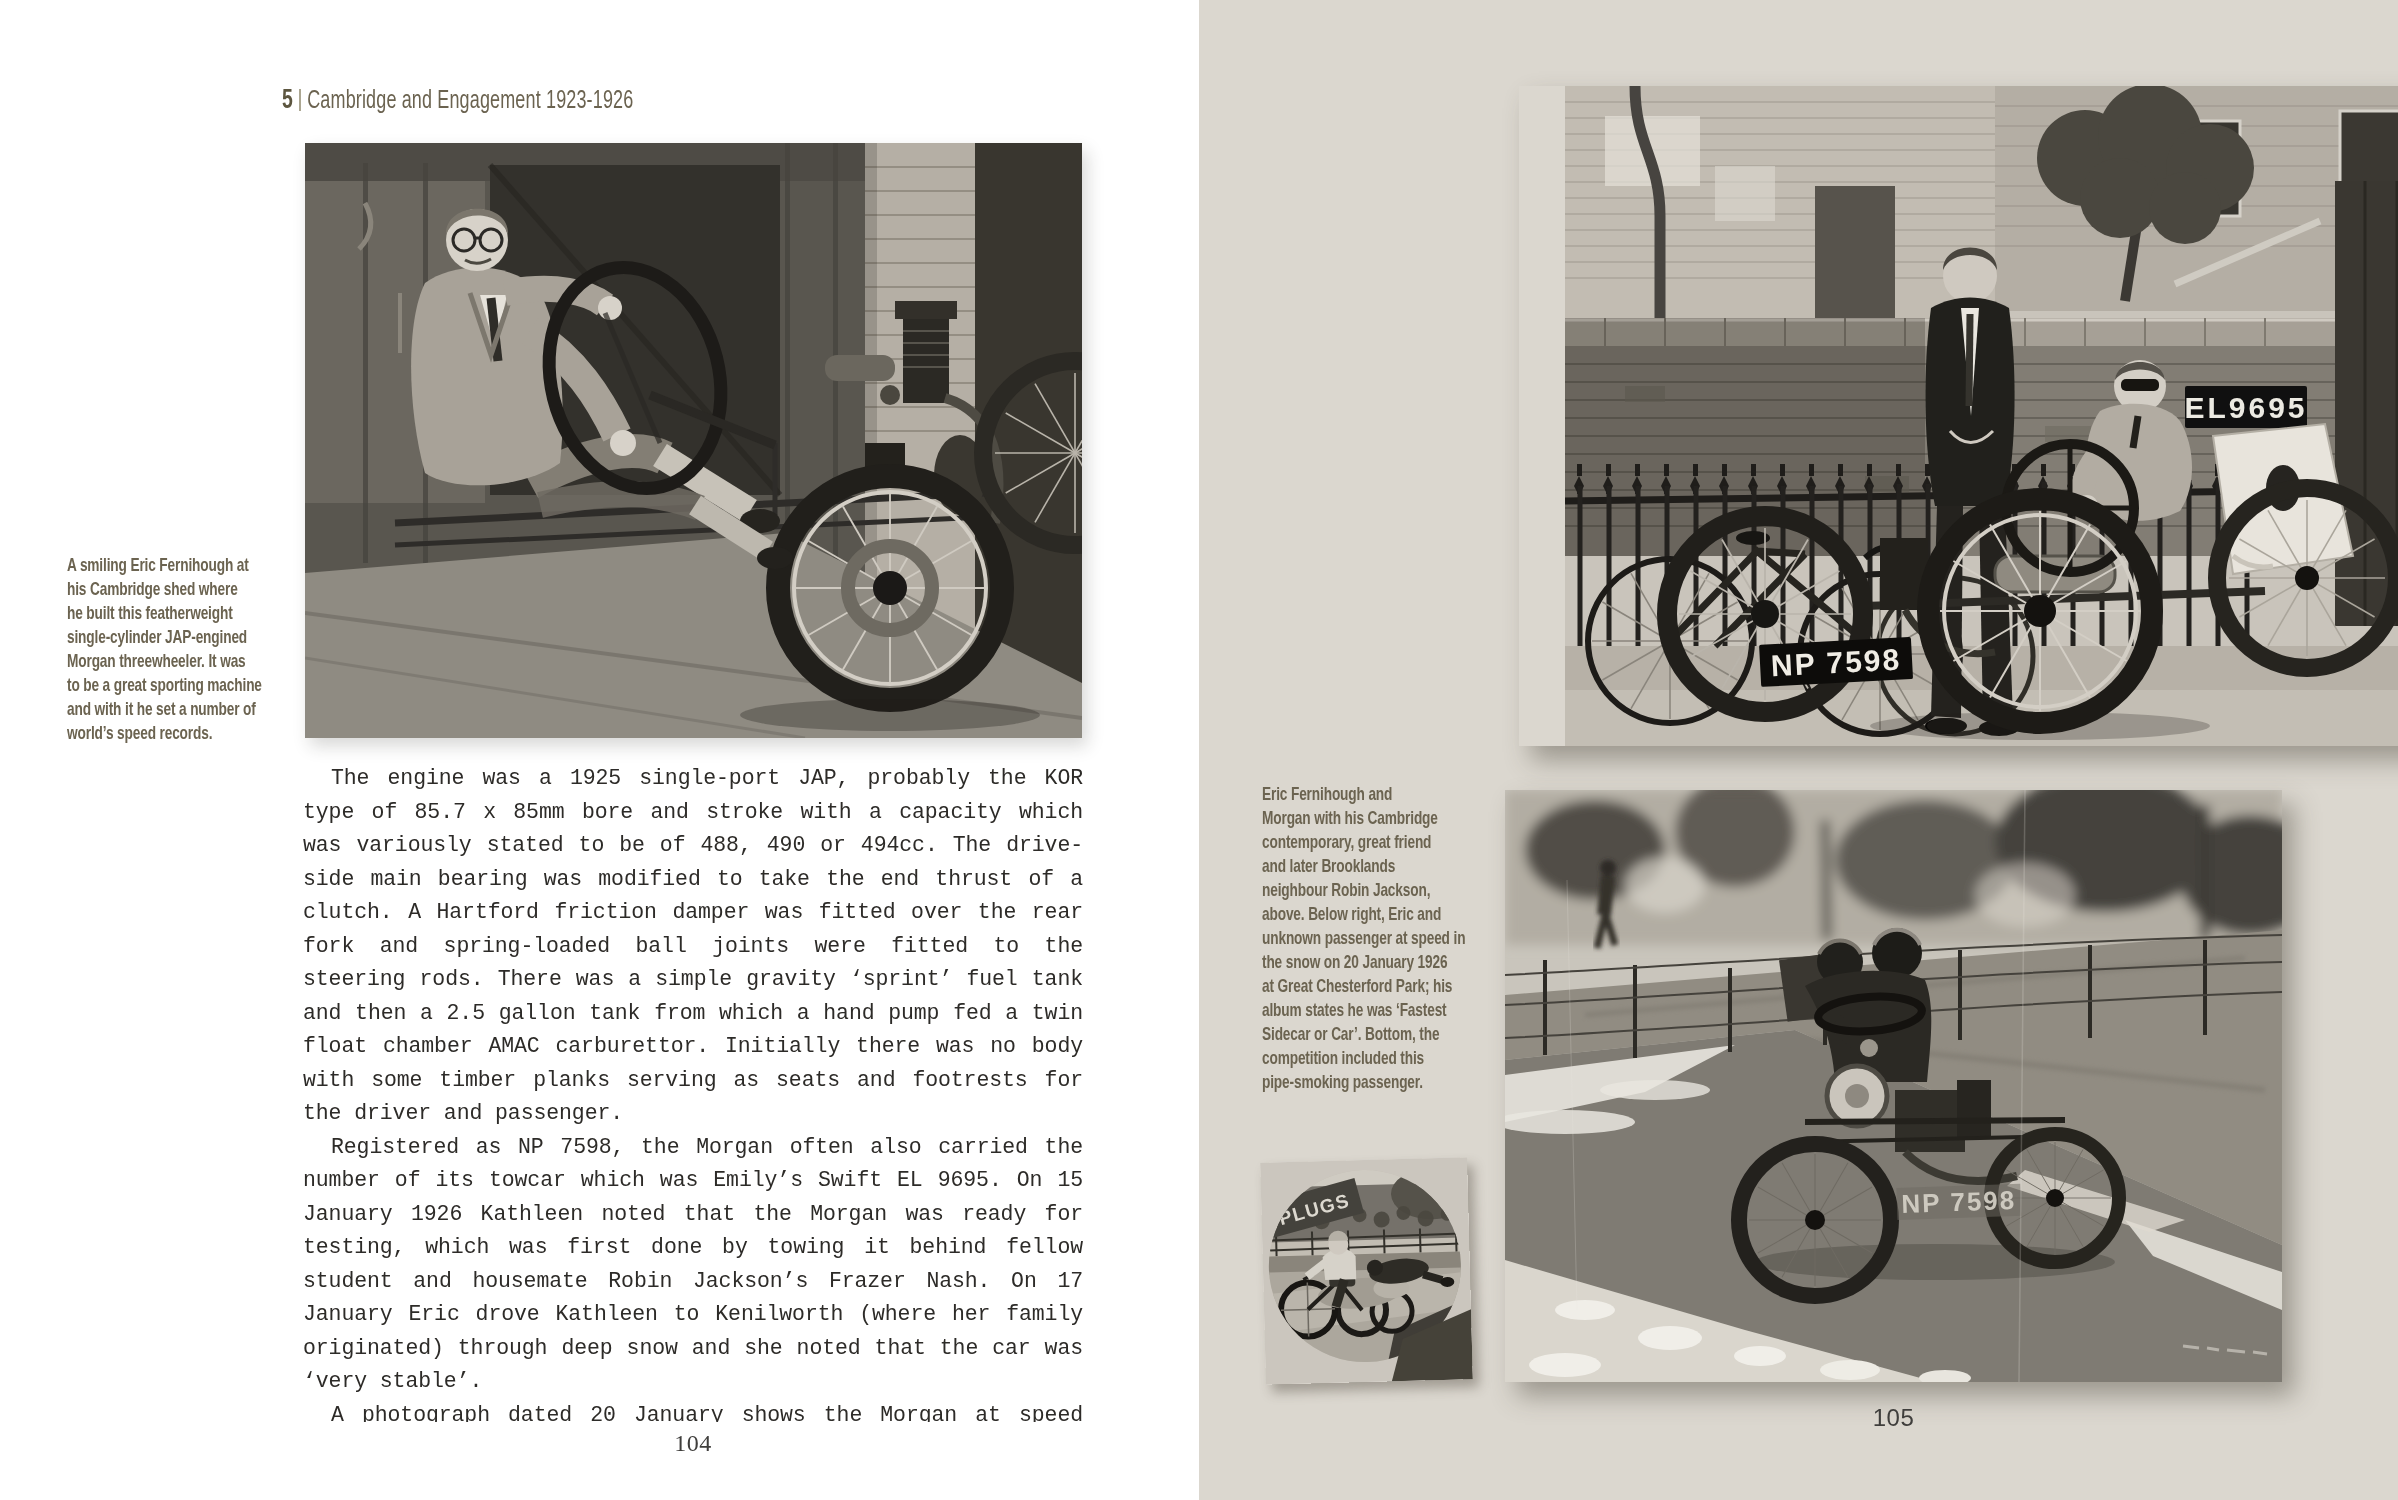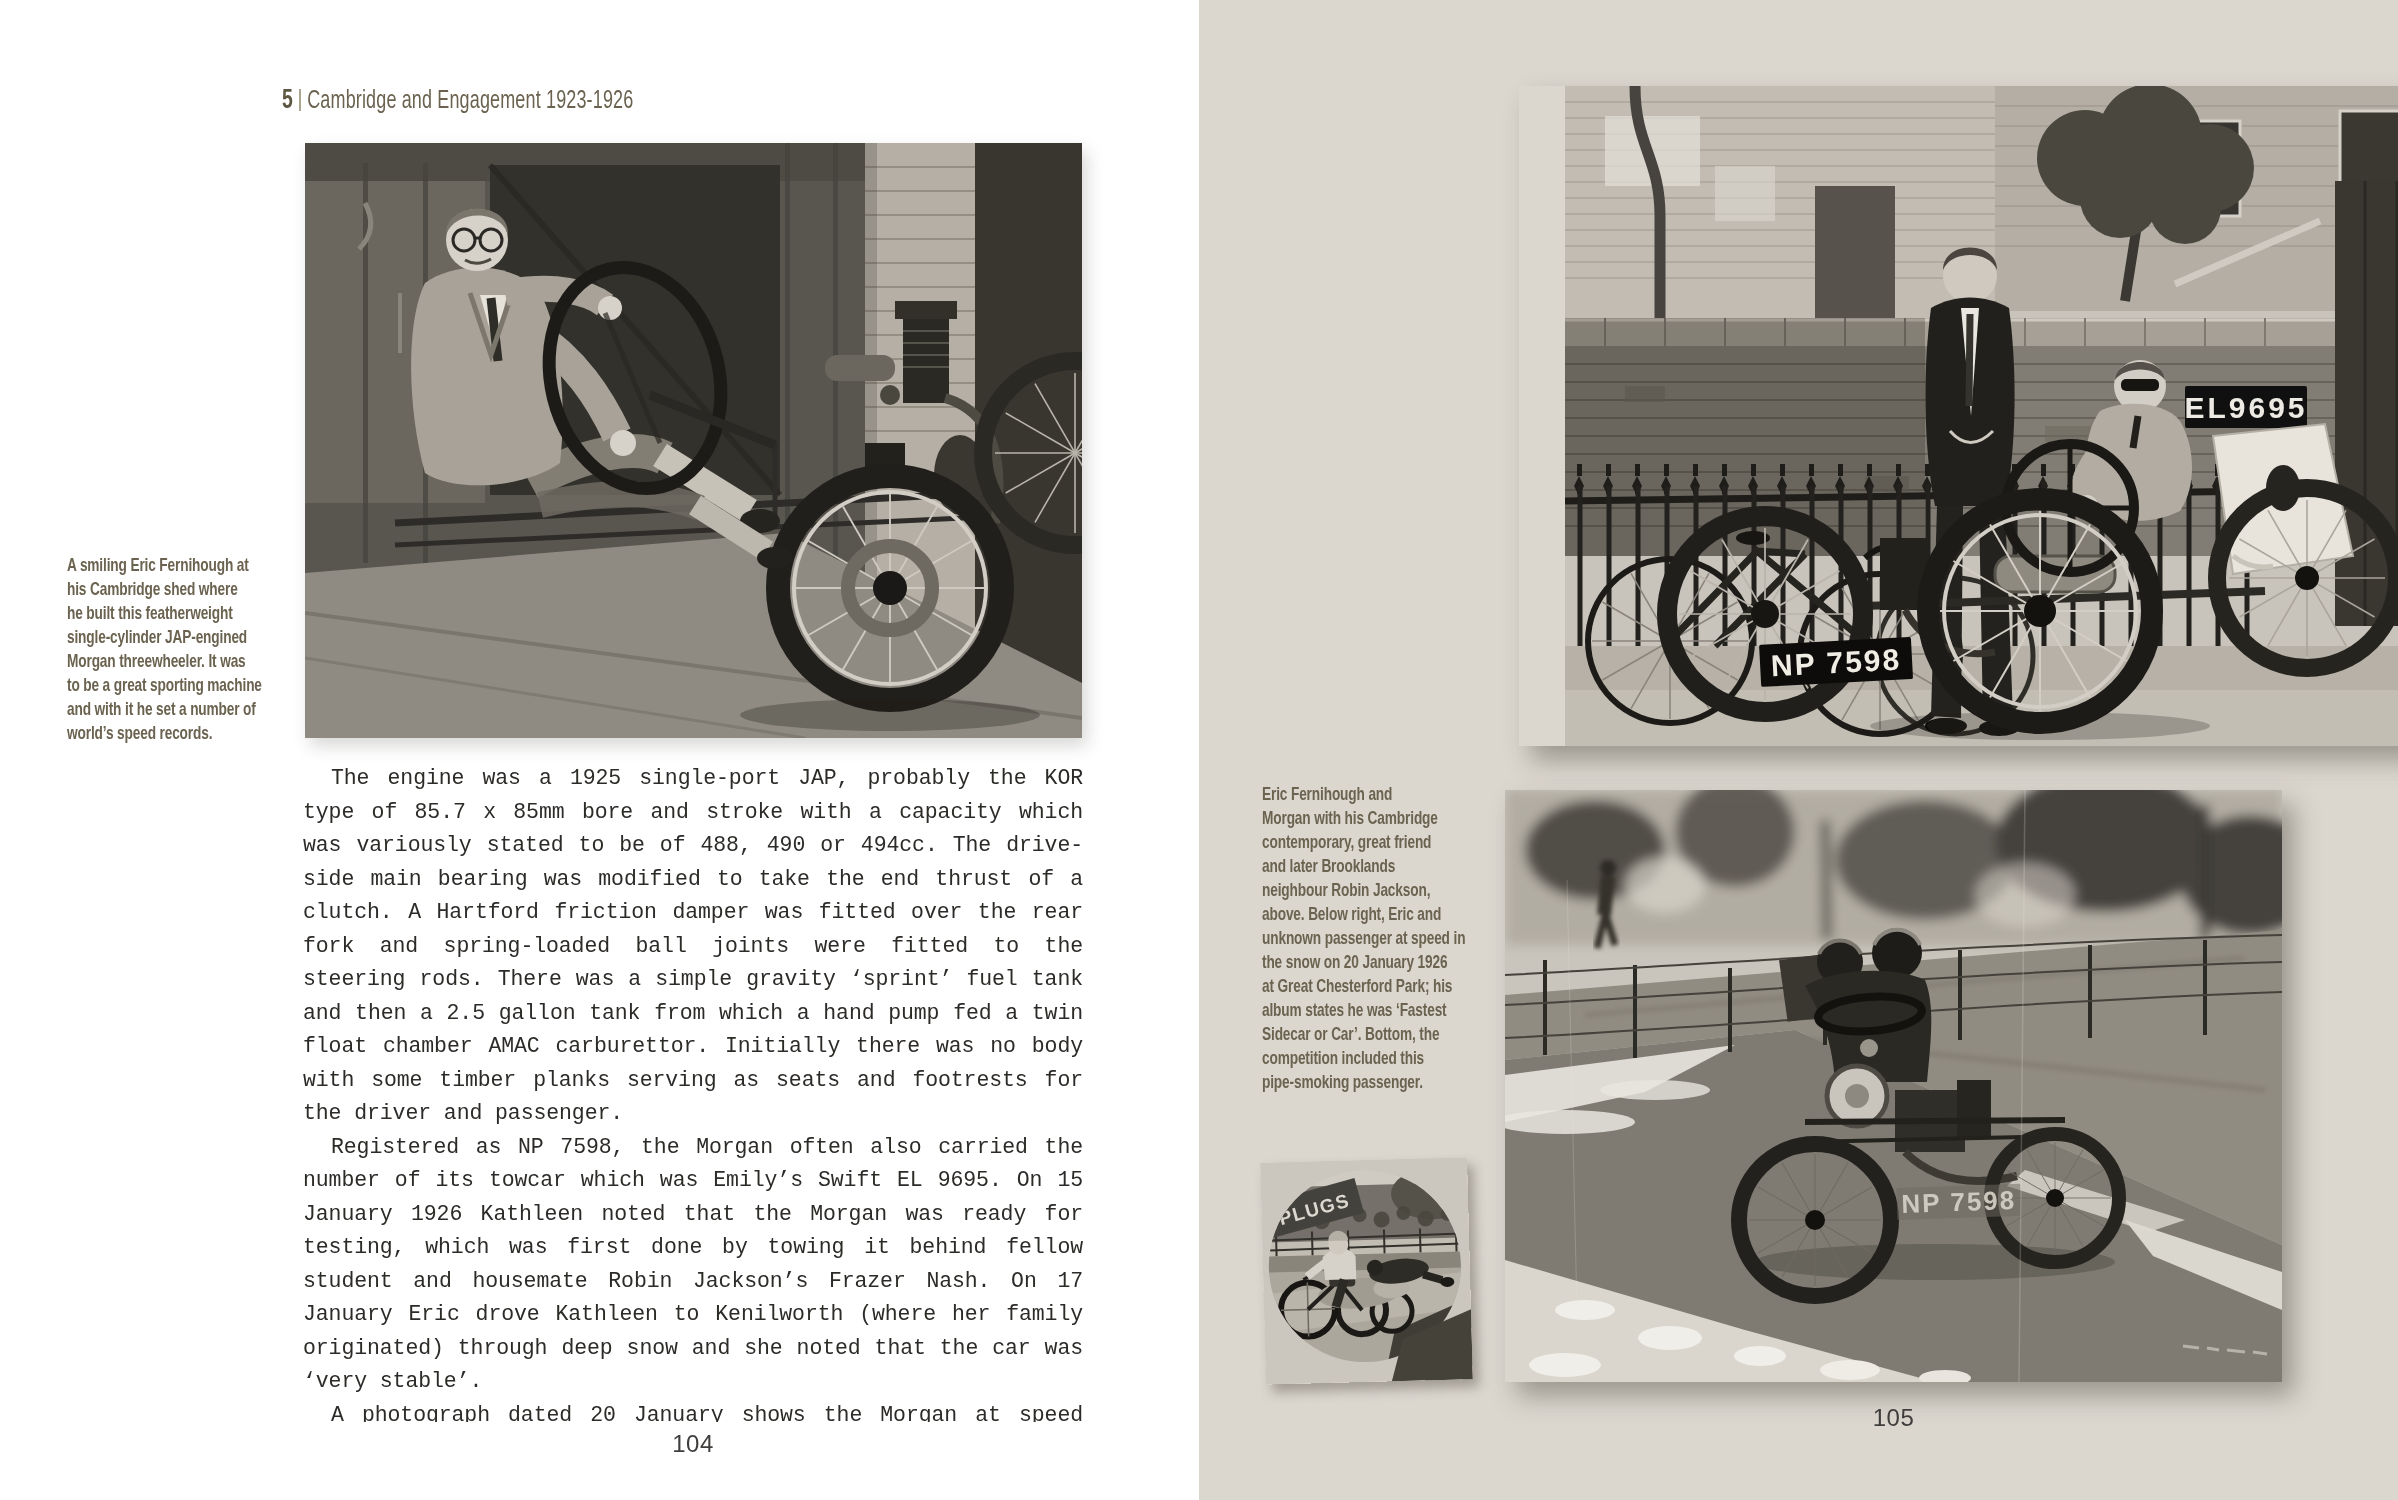--- a/index.html
+++ b/index.html
@@ -38,21 +38,21 @@
 
   
   .bodytext{position:absolute;left:303px;top:762px;width:780px;max-height:660px;
             overflow:hidden;font-family:Liberation Mono, monospace;color:#2d2b28;
             font-size:21.5px;line-height:33.5px;text-align:justify;letter-spacing:-.1px;}
   .bodytext p{margin:0;text-indent:28px;}
 
   
   .pagenum{position:absolute;width:780px;text-align:center;font-size:24px;
            color:#3f3e3c;letter-spacing:.5px;}
-  .pagenum-left{left:303px;top:1430px;}
+  .pagenum-left{left:303px;top:1430px;font-family:Liberation Serif, serif;}
   .pagenum-right{left:306px;top:1404px;width:777px;text-align:center;}
 </style>
 </head>
 <body>
 
 <div class="spread">
 
   <section class="page page-left">
 
     <div class="chapter-header">

